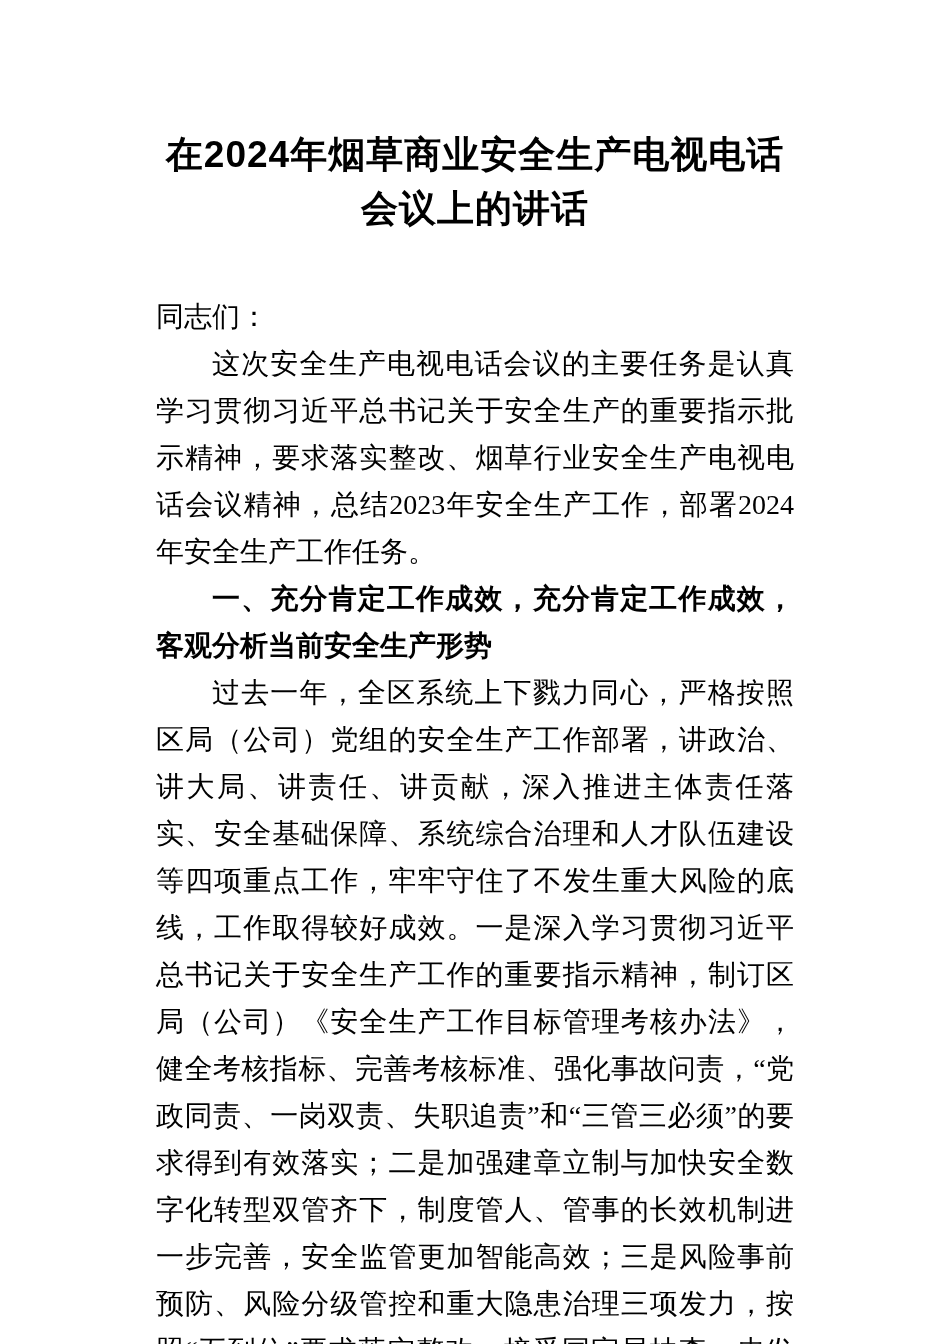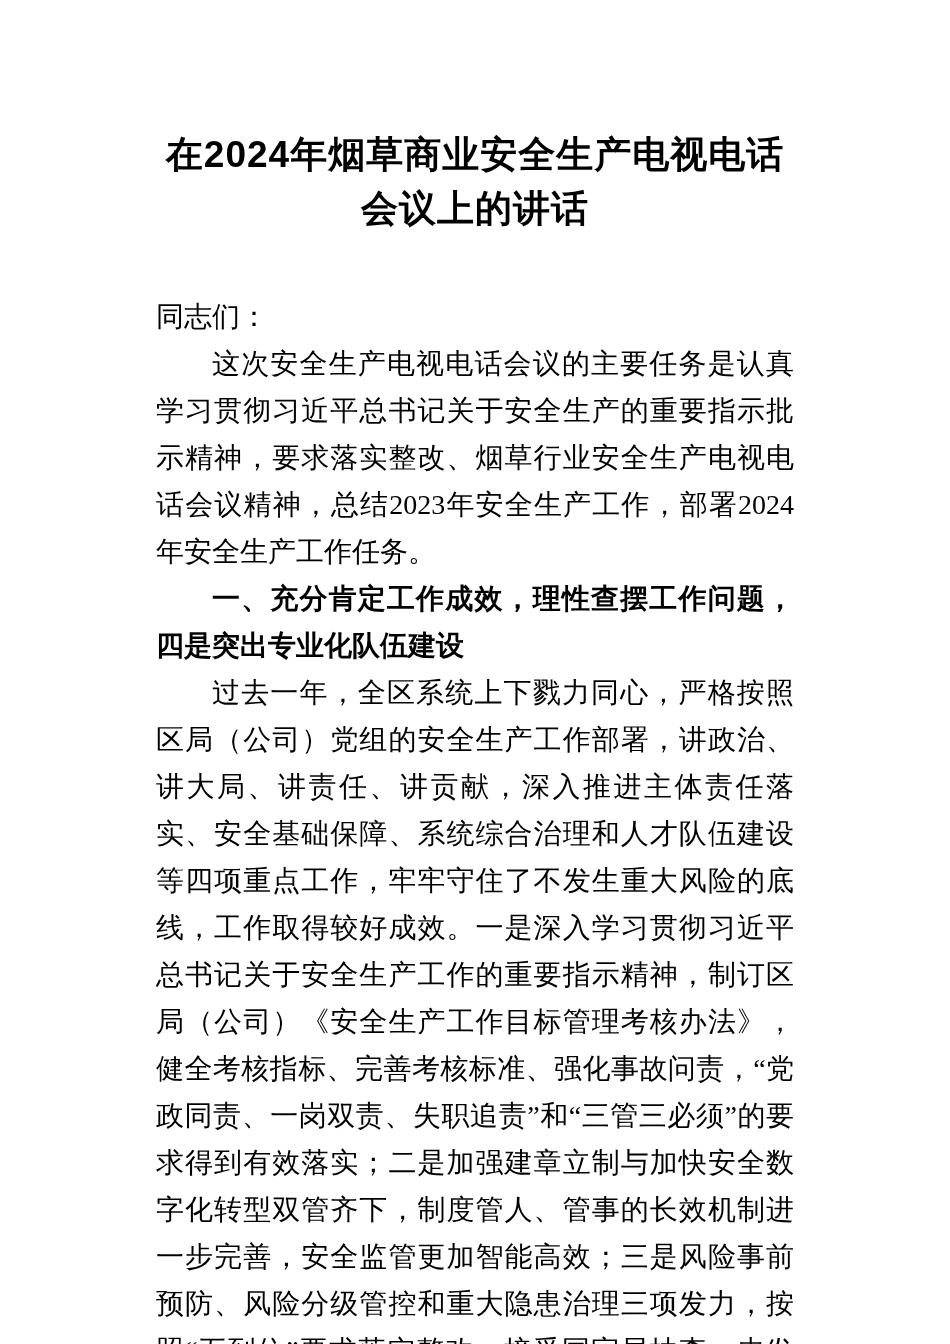--- a/index.html
+++ b/index.html
@@ -50,16 +50,16 @@
   }
 </style>
 </head>
 <body>
 
 <div class="page">
   <h1 class="doc-title">在2024年烟草商业安全生产电视电话会议上的讲话</h1>
   <div class="document-body">
       <p class="para salutation">同志们：</p>
       <p class="para body">这次安全生产电视电话会议的主要任务是认真学习贯彻习近平总书记关于安全生产的重要指示批示精神，要求落实整改、烟草行业安全生产电视电话会议精神，总结2023年安全生产工作，部署2024年安全生产工作任务。</p>
-      <p class="para heading">一、充分肯定工作成效，理性查摆工作问题，四是突出专业化队伍建设</p>
+      <p class="para heading">一、充分肯定工作成效，充分肯定工作成效，客观分析当前安全生产形势</p>
       <p class="para body">过去一年，全区系统上下戮力同心，严格按照区局（公司）党组的安全生产工作部署，讲政治、讲大局、讲责任、讲贡献，深入推进主体责任落实、安全基础保障、系统综合治理和人才队伍建设等四项重点工作，牢牢守住了不发生重大风险的底线，工作取得较好成效。一是深入学习贯彻习近平总书记关于安全生产工作的重要指示精神，制订区局（公司）《安全生产工作目标管理考核办法》，健全考核指标、完善考核标准、强化事故问责，“党政同责、一岗双责、失职追责”和“三管三必须”的要求得到有效落实；二是加强建章立制与加快安全数字化转型双管齐下，制度管人、管事的长效机制进一步完善，安全监管更加智能高效；三是风险事前预防、风险分级管控和重大隐患治理三项发力，按照“五到位”要求落实整改。接受国家局抽查，未发现重大隐患；四是突出专业化队伍建设。</p>
     </div>
 </div>
 
 </body></html>

